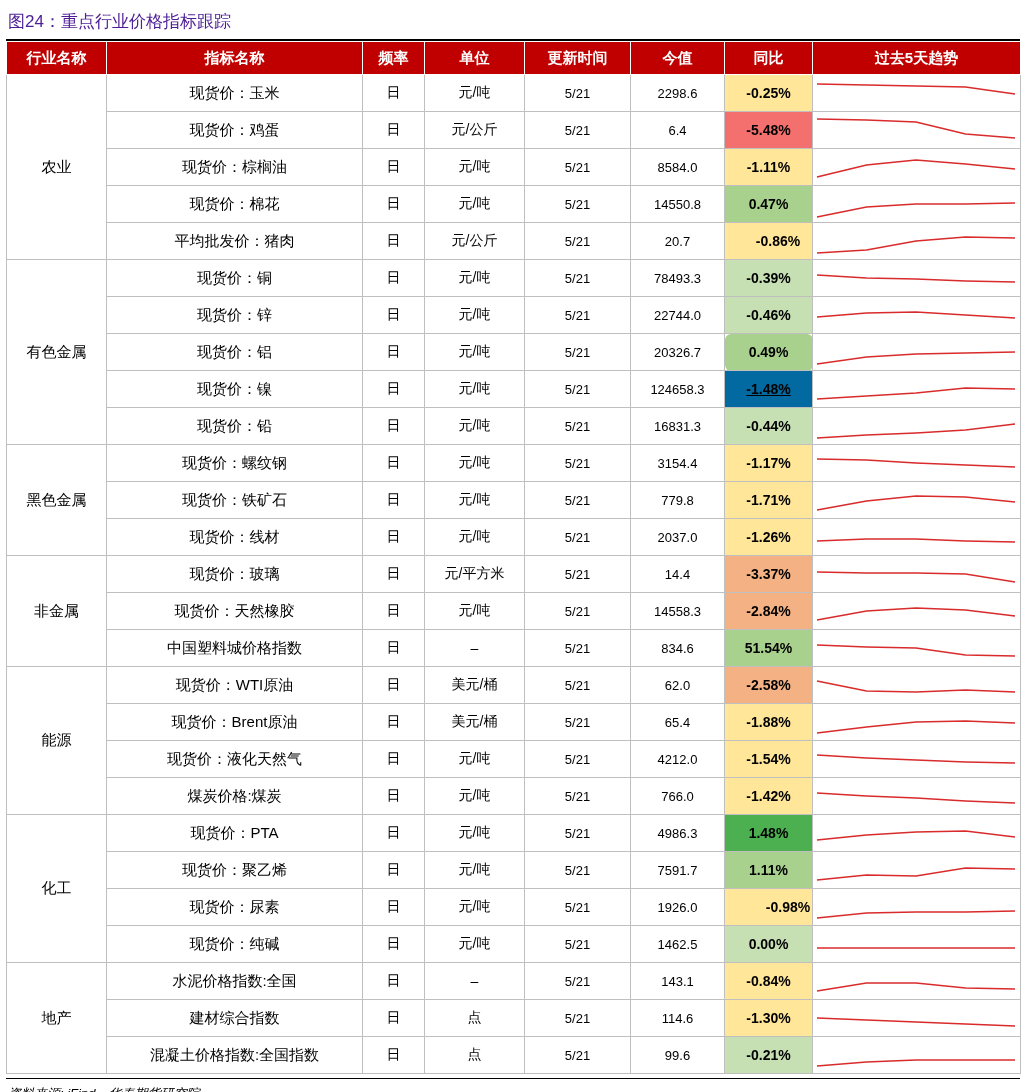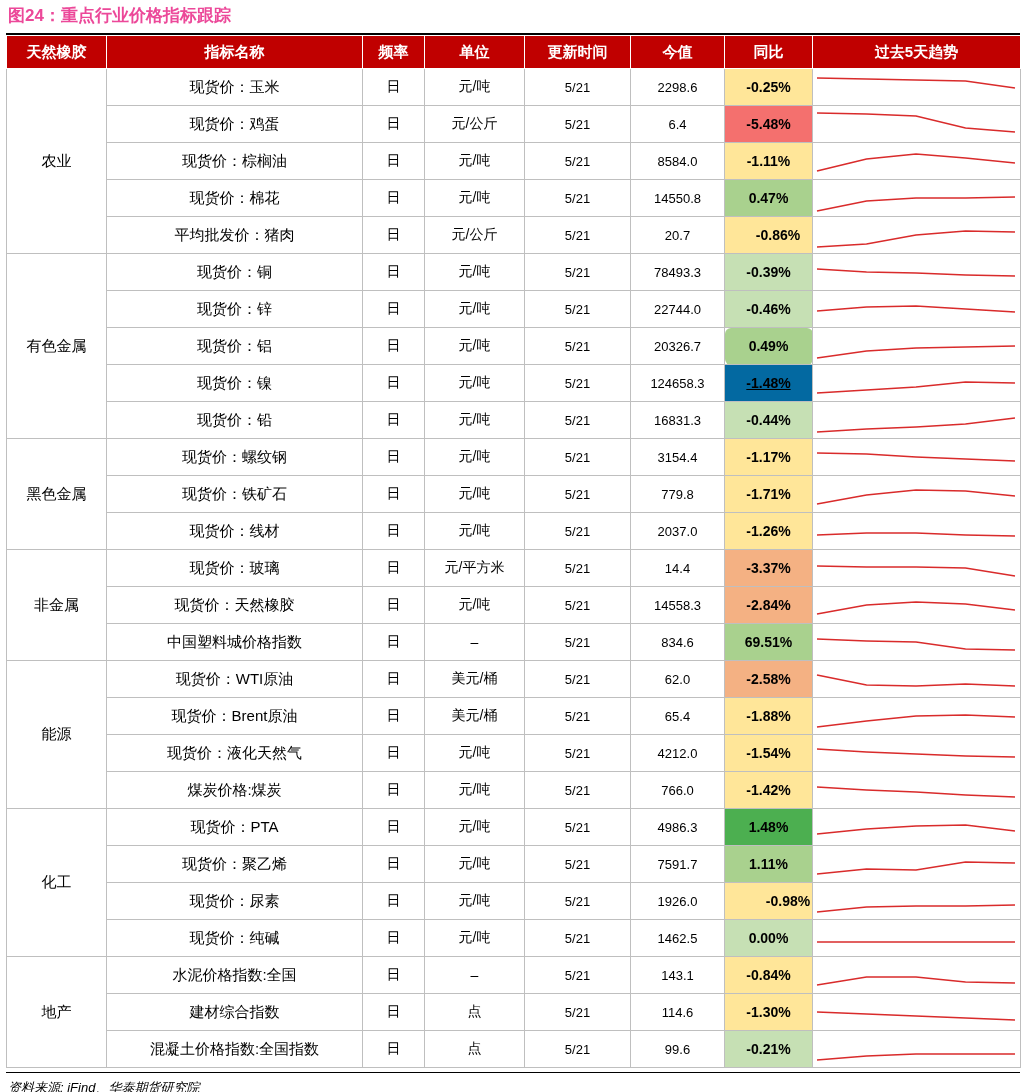--- a/index.html
+++ b/index.html
@@ -4,22 +4,22 @@
 <style>
   html,body{margin:0;padding:0;}
   body{
     width:1026px;
     background:#ffffff;
     font-family:"Liberation Sans","DejaVu Sans",sans-serif;
     color:#000;
   }
   .wrap{width:1026px;box-sizing:border-box;padding:0 6px;}
   .title{
-    font-size:17px;font-weight:bold;color:#ec4899;
-    padding:4px 2px 6px 2px;
+    font-size:17px;font-weight:normal;color:#4c1d95;
+    padding:10px 2px 6px 2px;
     border-bottom:2px solid #000;
     letter-spacing:0px;
   }
   table{border-collapse:collapse;width:1014px;table-layout:fixed;}
   th{
     background:#c00000;color:#ffffff;font-size:15px;font-weight:bold;
     height:30px;border:1px solid #ffffff;text-align:center;
   }
   td{
     border:1px solid #bfbfbf;
@@ -56,21 +56,21 @@
       <col style="width:256px">
       <col style="width:62px">
       <col style="width:100px">
       <col style="width:106px">
       <col style="width:94px">
       <col style="width:88px">
       <col style="width:208px">
     </colgroup>
     <thead>
       <tr>
-        <th>天然橡胶</th>
+        <th>行业名称</th>
         <th>指标名称</th>
         <th>频率</th>
         <th>单位</th>
         <th>更新时间</th>
         <th>今值</th>
         <th>同比</th>
         <th>过去5天趋势</th>
       </tr>
     </thead>
     <tbody>
@@ -272,21 +272,21 @@
               <polyline points="4.0,26.0 53.5,17.0 103.0,14.0 152.5,16.0 202.0,22.0" fill="none" stroke="#d92b2b" stroke-width="1.6"></polyline>
             </svg>
           </td>
         </tr>
         <tr>
           <td class="name">中国塑料城价格指数</td>
           <td class="freq">日</td>
           <td class="unit">–</td>
           <td class="date">5/21</td>
           <td class="value">834.6</td>
-          <td class="chg" style="background: rgb(169, 209, 142);">69.51%</td>
+          <td class="chg" style="background: rgb(169, 209, 142);">51.54%</td>
           <td class="trend">
             <svg width="206" height="35" viewBox="0 0 206 35">
               <polyline points="4.0,14.0 53.5,16.0 103.0,17.0 152.5,24.0 202.0,25.0" fill="none" stroke="#d92b2b" stroke-width="1.6"></polyline>
             </svg>
           </td>
         </tr>
         <tr>
           <td class="sector" rowspan="4">能源</td>
           <td class="name">现货价：WTI原油</td>
           <td class="freq">日</td>

